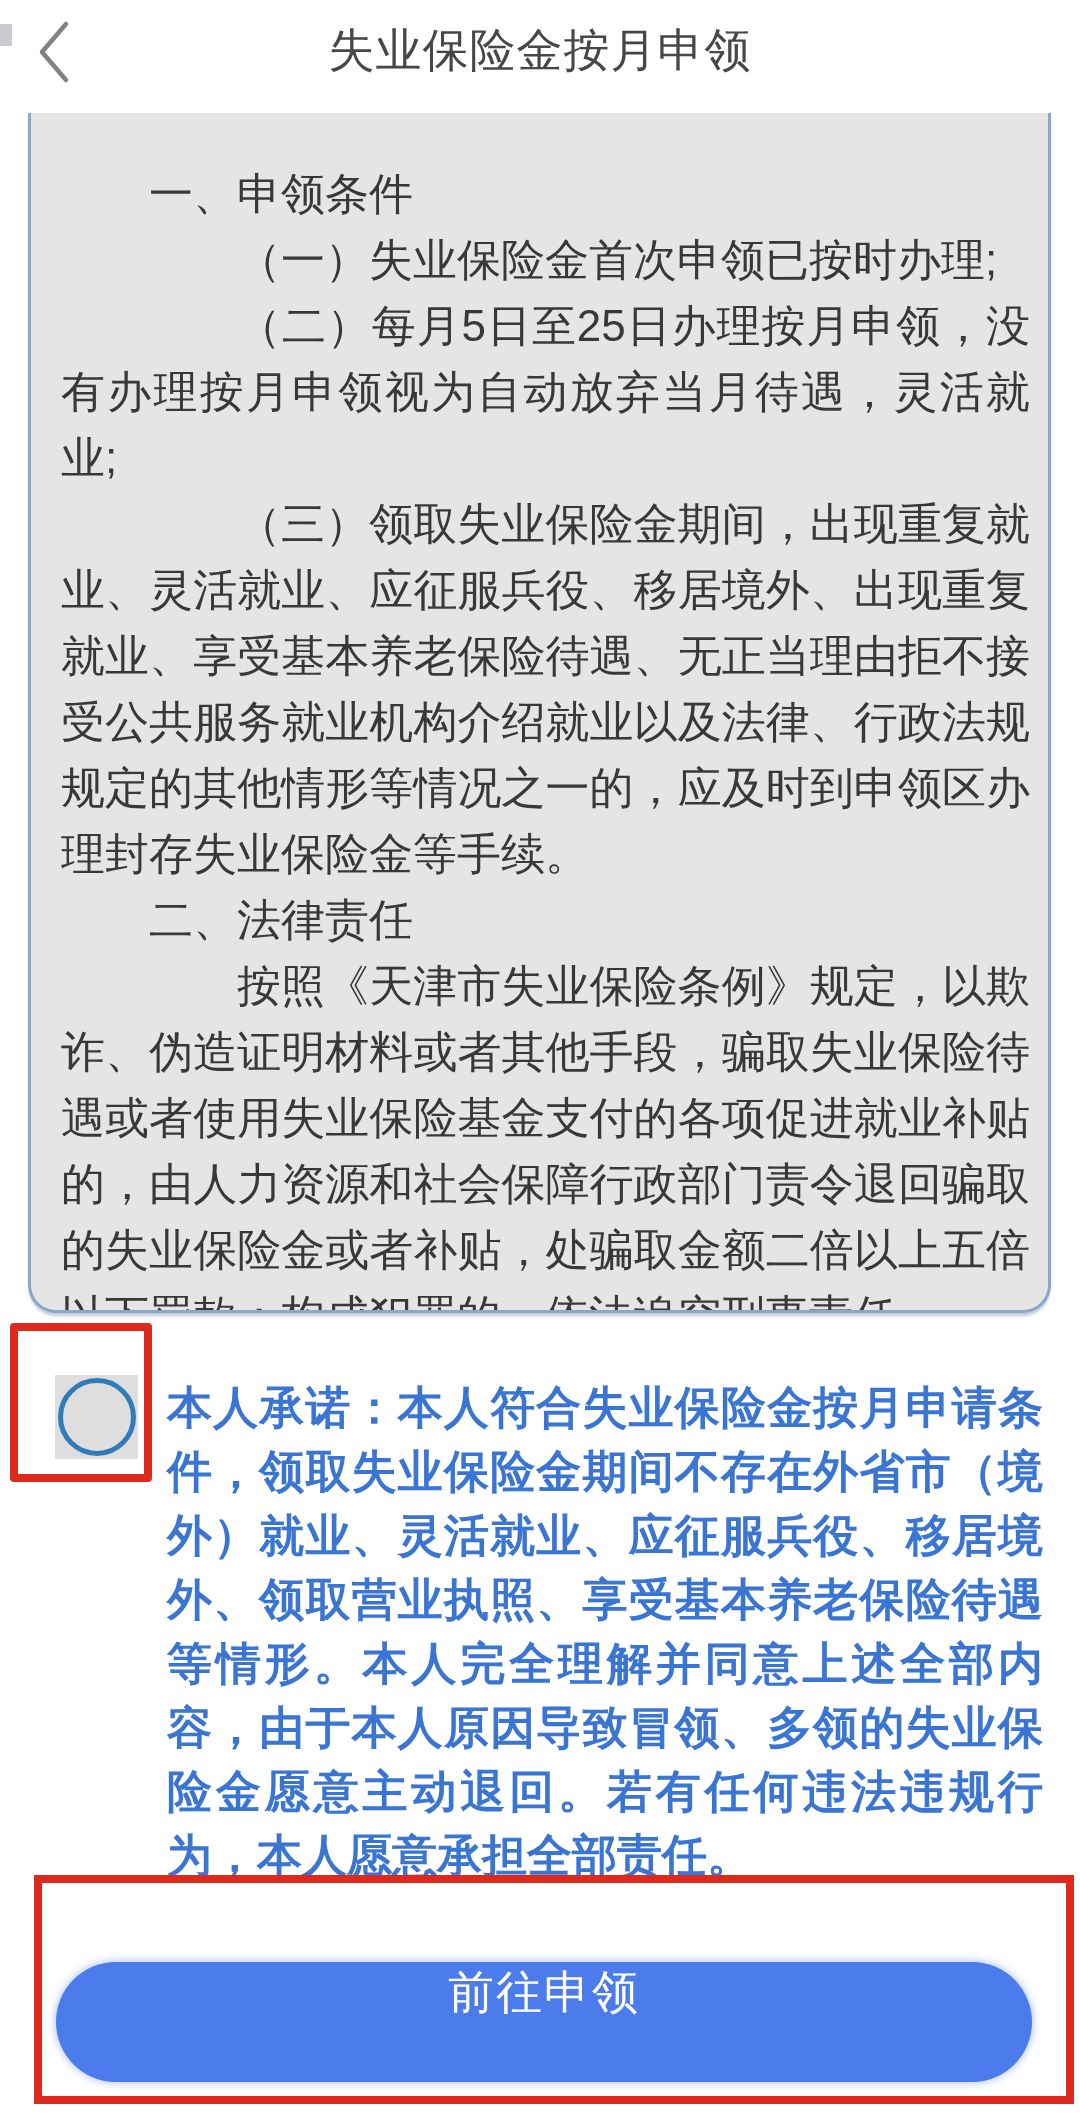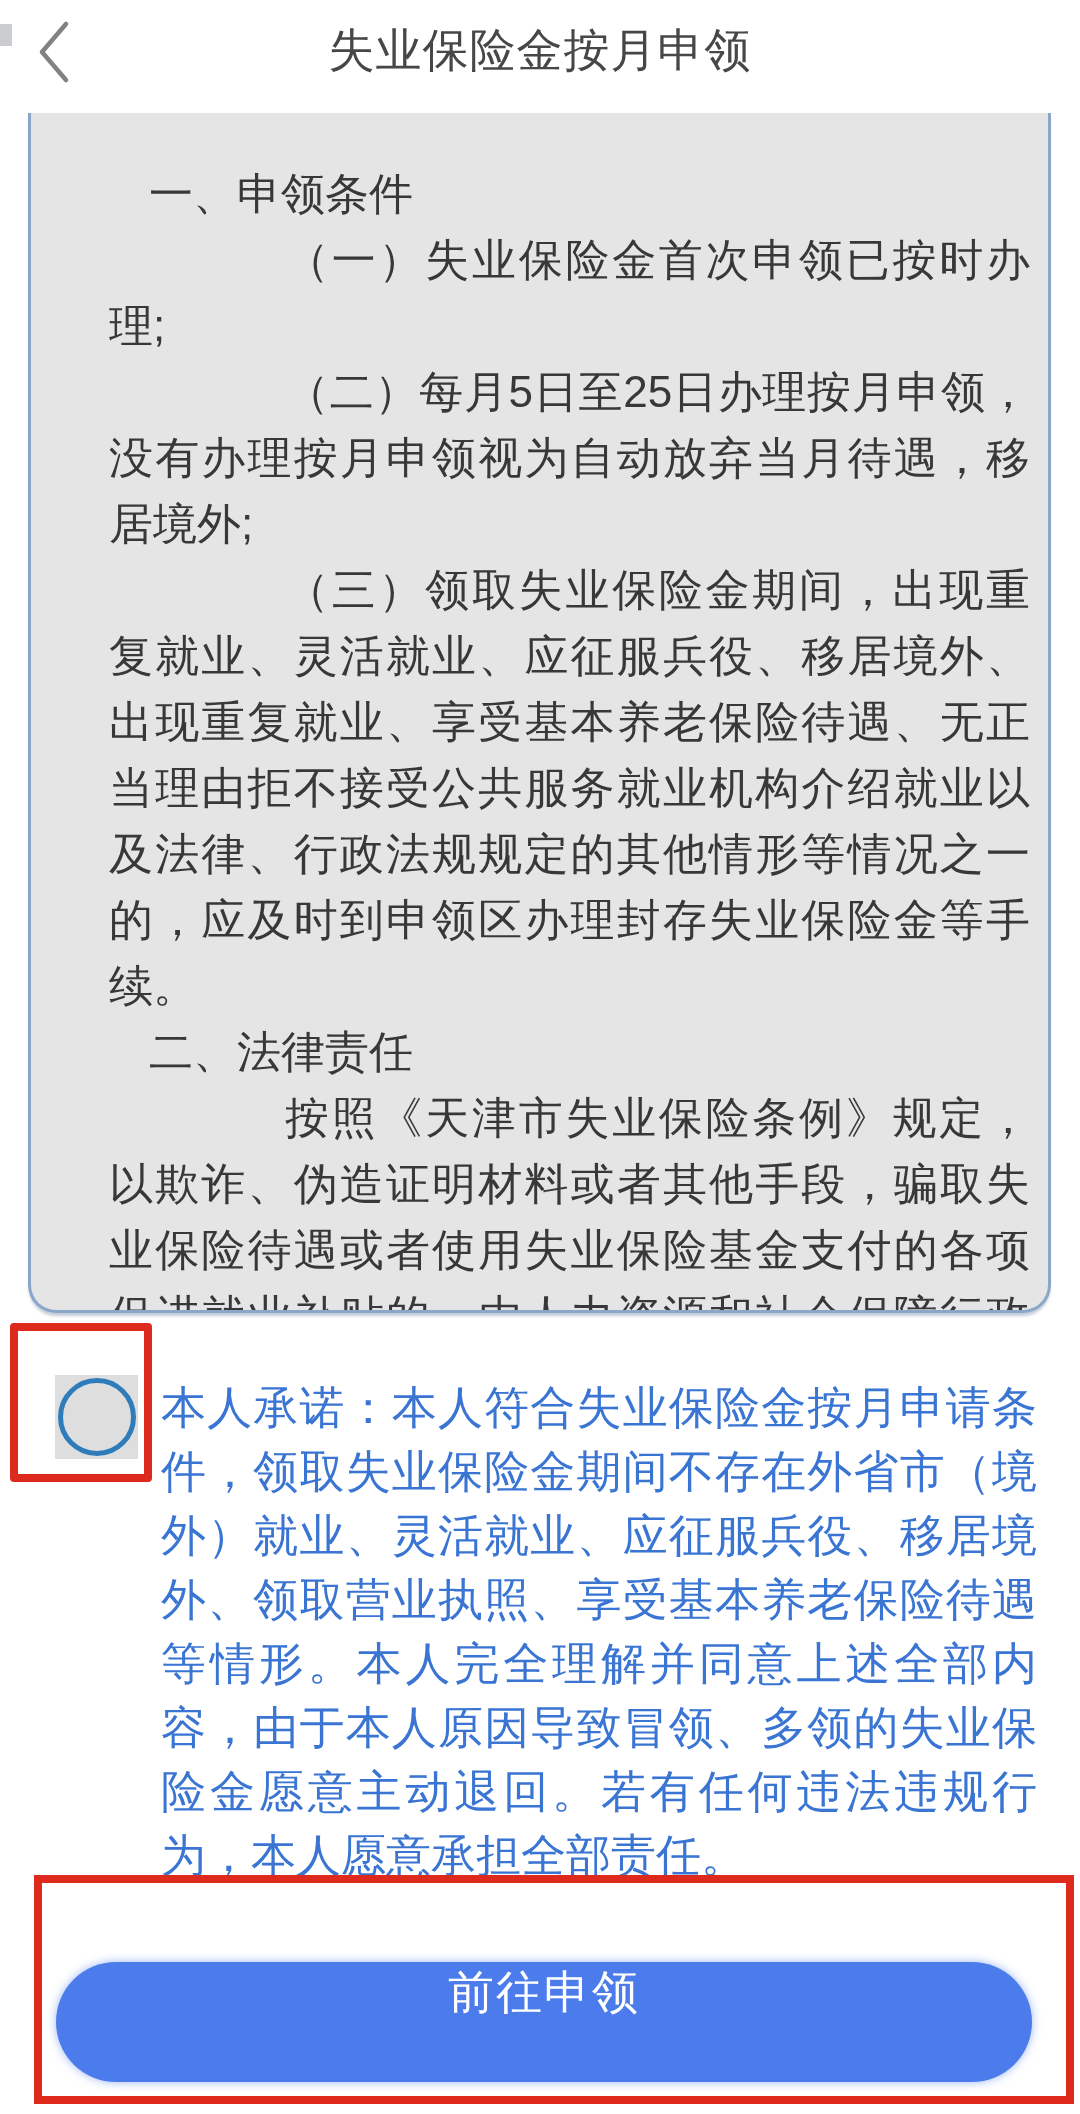--- a/index.html
+++ b/index.html
@@ -44,21 +44,21 @@
     box-shadow: 0 4px 3px -1px rgba(120, 140, 170, 0.45);
     padding: 48px 18px 0 30px;
     background: #e5e5e5;
     overflow: hidden;
   }
   .terms-panel p {
     font-size: 44px; line-height: 66px; color: var(--body-gray);
     text-align: justify; text-justify: inter-ideograph;
   }
   .indent-2 { text-indent: 2em; }
-  .indent-4 { text-indent: 4em; margin-left: 48px; }
+  .indent-4 { text-indent: 4em; }
 
   
   .checkbox-annotation {
     position: absolute; left: 10px; top: 1323px; width: 142px; height: 159px;
     border: 8px solid var(--annotation-red);
     border-radius: 4px;
     z-index: 5;
   }
   .checkbox-square {
     position: absolute; left: 55px; top: 1375px; width: 83px; height: 84px;
@@ -66,23 +66,23 @@
     display: flex; align-items: center; justify-content: center;
     cursor: pointer; z-index: 6;
   }
   .checkbox-ring {
     width: 78px; height: 78px; border: 5px solid var(--ring-blue);
     border-radius: 50%;
   }
 
   
   .consent-text {
-    position: absolute; left: 161px; top: 1376px; width: 876px;
+    position: absolute; left: 167px; top: 1376px; width: 876px;
     font-size: 45px; line-height: 64px; color: var(--accent-blue);
-    text-align: justify; text-justify: inter-ideograph;
+    text-align: justify; text-justify: inter-ideograph; font-weight: bold;
   }
 
   
   .submit-annotation {
     position: absolute; left: 34px; top: 1875px; width: 1040px; height: 229px;
     border: 8px solid var(--annotation-red);
     z-index: 5;
   }
   .submit-btn {
     position: absolute; left: 56px; top: 1962px; width: 976px; height: 120px;
@@ -108,21 +108,21 @@
           <polyline points="36,8 12,36 36,64" fill="none" stroke="#828282" stroke-width="4.5" stroke-linecap="round" stroke-linejoin="round"></polyline>
         </svg>
       </span>
     </div>
     <div class="page-title">失业保险金按月申领</div>
   </div>
 
   <div class="terms-panel">
     <p class="indent-2">一、申领条件</p>
     <p class="indent-4">（一）失业保险金首次申领已按时办理;</p>
-    <p class="indent-4">（二）每月5日至25日办理按月申领，没有办理按月申领视为自动放弃当月待遇，移居境外;</p>
+    <p class="indent-4">（二）每月5日至25日办理按月申领，没有办理按月申领视为自动放弃当月待遇，灵活就业;</p>
     <p class="indent-4">（三）领取失业保险金期间，出现重复就业、灵活就业、应征服兵役、移居境外、出现重复就业、享受基本养老保险待遇、无正当理由拒不接受公共服务就业机构介绍就业以及法律、行政法规规定的其他情形等情况之一的，应及时到申领区办理封存失业保险金等手续。</p>
     <p class="indent-2">二、法律责任</p>
     <p class="indent-4">按照《天津市失业保险条例》规定，以欺诈、伪造证明材料或者其他手段，骗取失业保险待遇或者使用失业保险基金支付的各项促进就业补贴的，由人力资源和社会保障行政部门责令退回骗取的失业保险金或者补贴，处骗取金额二倍以上五倍以下罚款；构成犯罪的，依法追究刑事责任。</p>
   </div>
 
   <div class="checkbox-annotation"></div>
 
   <div class="checkbox-square">
     <div class="checkbox-ring"></div>
   </div>

